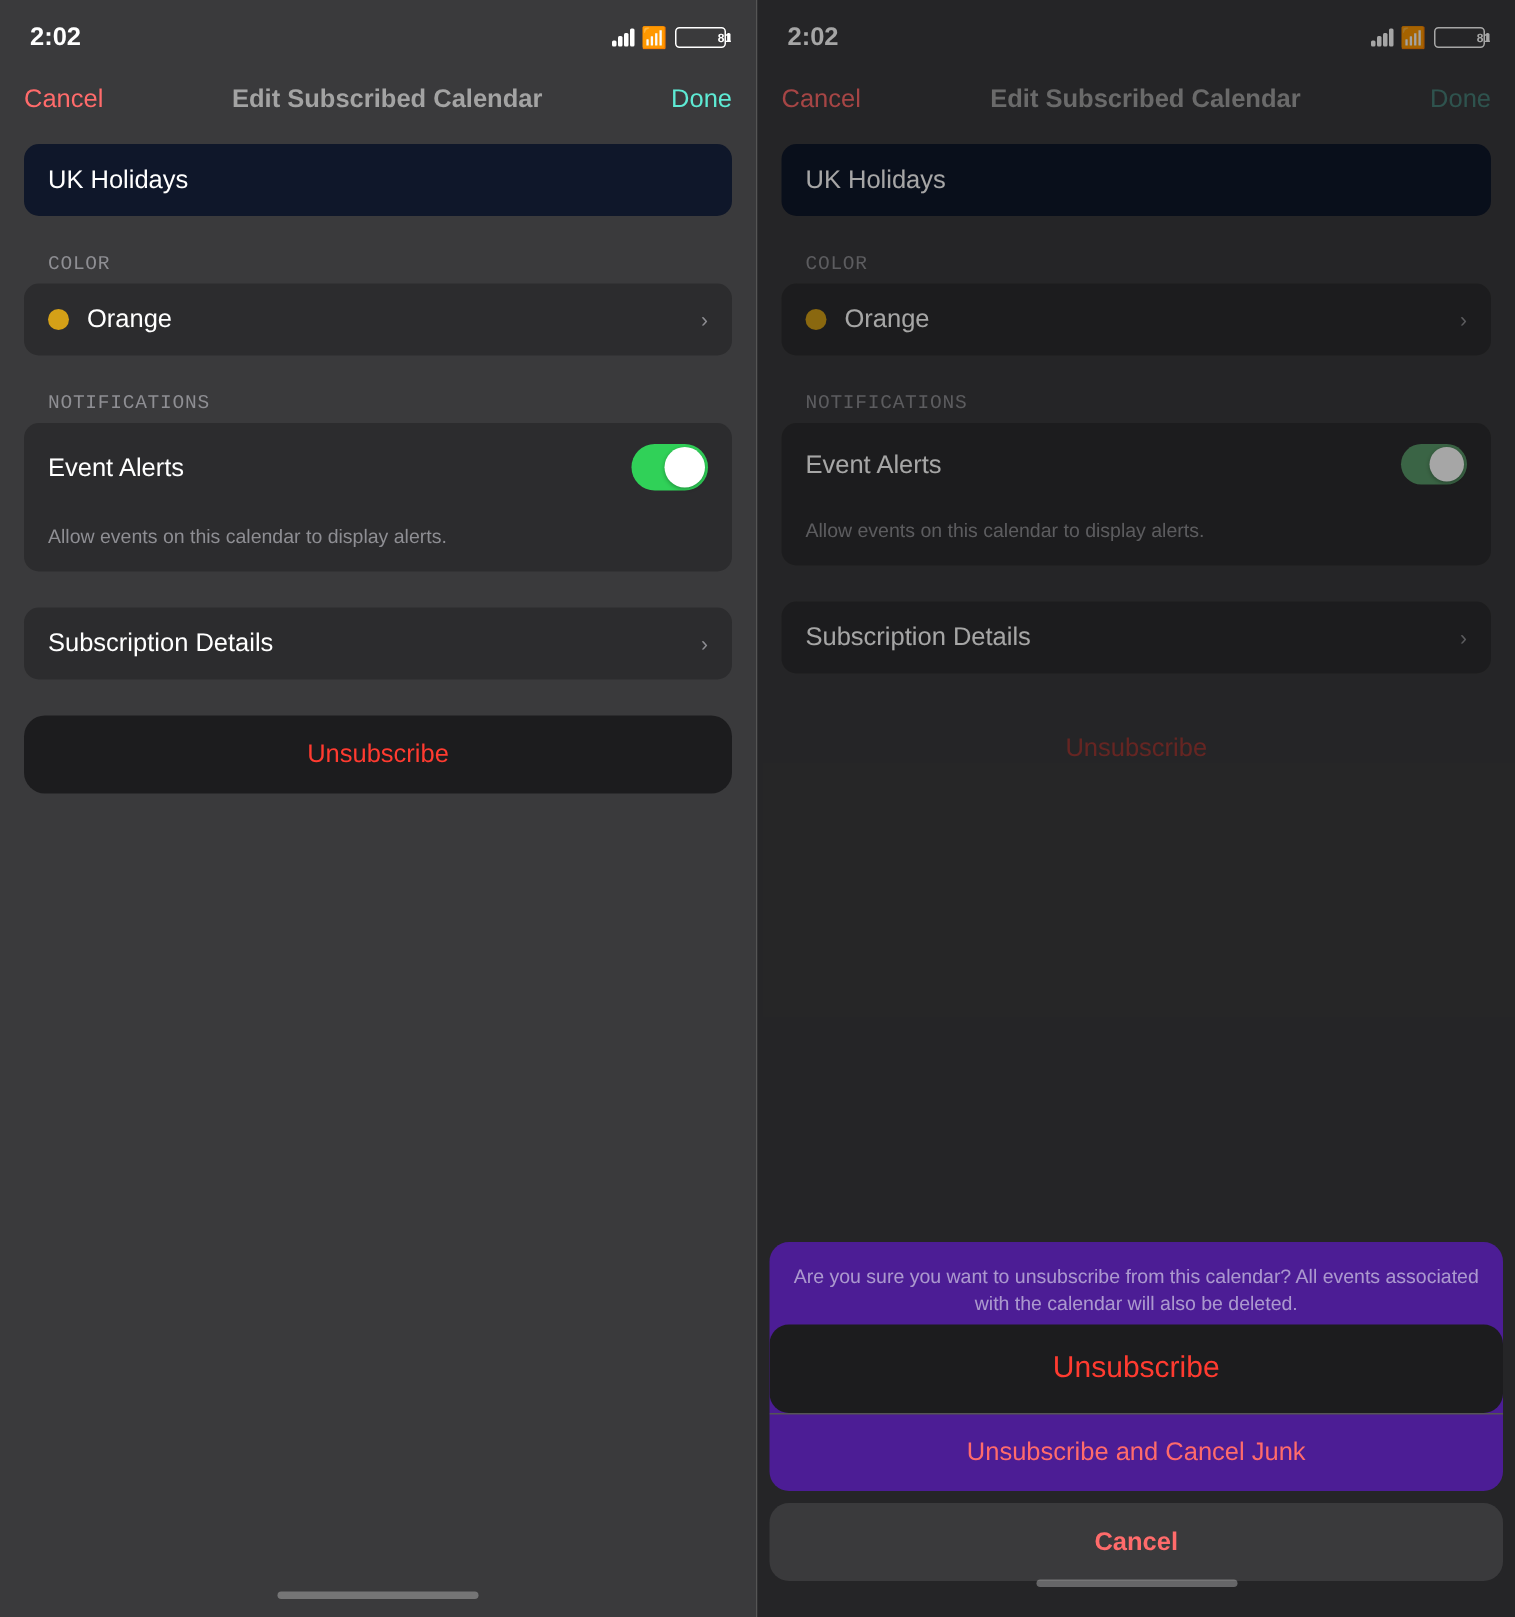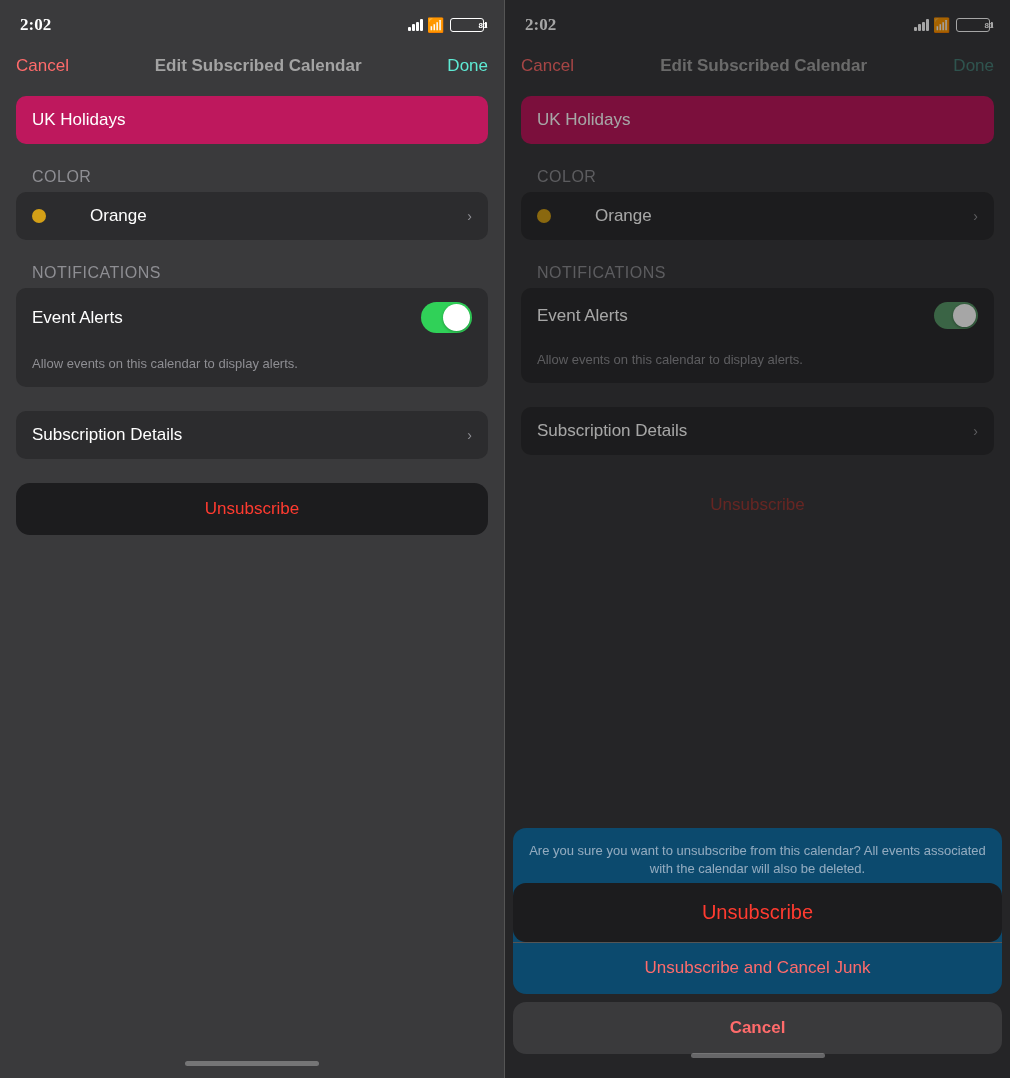--- a/index.html
+++ b/index.html
@@ -34,21 +34,20 @@
       justify-content: space-between;
       align-items: center;
       padding: 12px 20px 6px;
       height: 44px;
     }
 
     .status-time {
       font-size: 17px;
       font-weight: 600;
       color: #fff;
-      font-family: Liberation Serif, serif;
     }
 
     .status-icons {
       display: flex;
       align-items: center;
       gap: 5px;
     }
 
     .battery-box {
       display: flex;
@@ -109,58 +108,58 @@
 
     
     .content {
       flex: 1;
       padding: 0 16px;
       overflow: hidden;
     }
 
     
     .name-field-section {
-      background: #be185d;
+      background: #0f172a;
       border-radius: 10px;
       margin-bottom: 24px;
     }
 
     .name-field {
       padding: 14px 16px;
       font-size: 17px;
       color: #fff;
     }
 
     
     .section-label {
-      font-size: 16px;
+      font-size: 13px;
       color: #8e8e93;
       text-transform: uppercase;
       letter-spacing: 0.5px;
       margin-bottom: 6px;
       padding-left: 16px;
+      font-family: Liberation Mono, monospace;
     }
 
     .settings-group {
       background: #2c2c2e;
       border-radius: 10px;
       margin-bottom: 24px;
       overflow: hidden;
     }
 
     .settings-row {
       display: flex;
       align-items: center;
       padding: 14px 16px;
       border-bottom: 0.5px solid #3a3a3c;
     }
 
     .settings-row:last-child {
       border-bottom: none;
-      gap: 32px;
     }
 
     .color-dot {
       width: 14px;
       height: 14px;
       border-radius: 50%;
       background: #d4a017;
       margin-right: 12px;
       flex-shrink: 0;
     }
@@ -265,21 +264,21 @@
     .action-sheet-container {
       position: absolute;
       bottom: 0;
       left: 0;
       right: 0;
       z-index: 10;
       padding: 0 8px 24px;
     }
 
     .action-sheet-message {
-      background: #0c4a6e;
+      background: #4c1d95;
       border-radius: 13px;
       margin-bottom: 8px;
       overflow: hidden;
     }
 
     .action-sheet-message-text {
       font-size: 13px;
       color: #ebebf5;
       opacity: 0.6;
       text-align: center;

